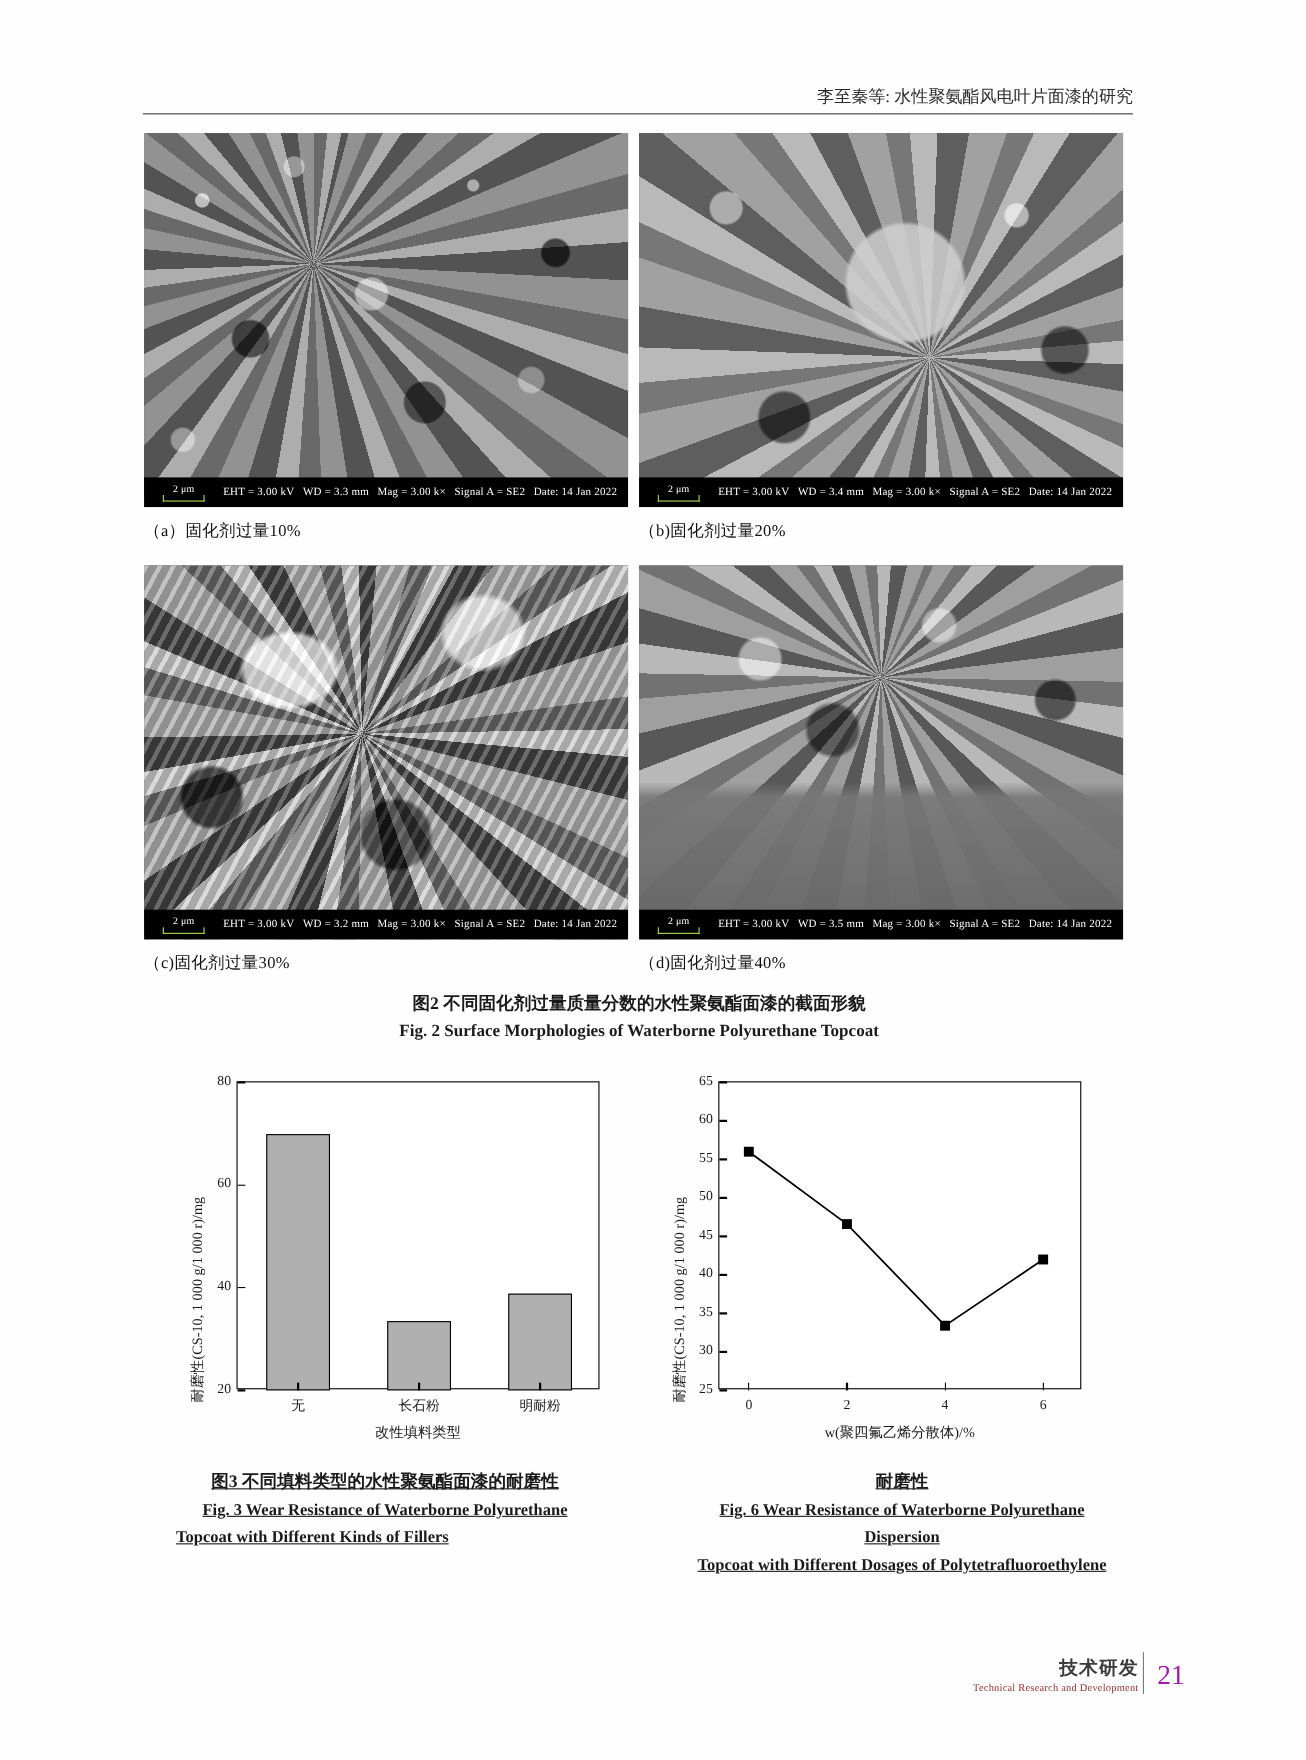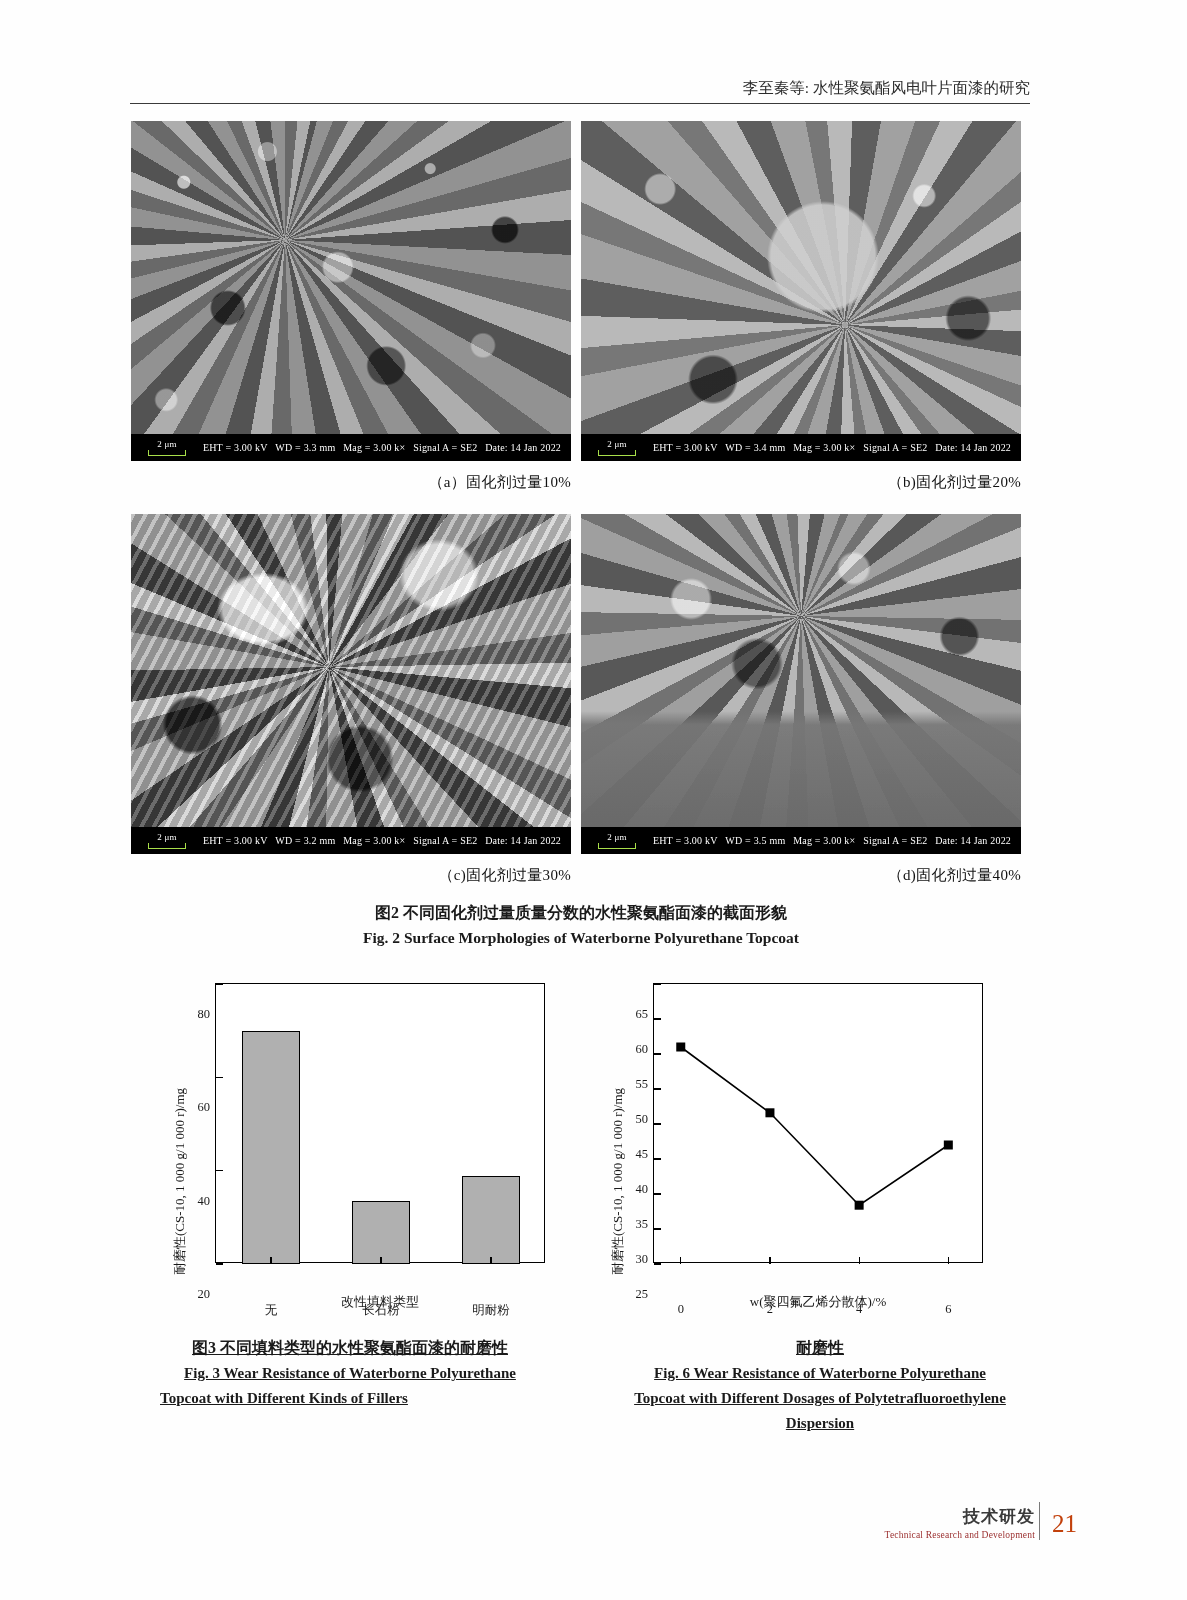--- a/index.html
+++ b/index.html
@@ -159,21 +159,21 @@
     flex: 1;
     display: flex;
     justify-content: space-around;
     padding-right: 6px;
     white-space: nowrap;
   }
   .sem-bar-fields span { padding: 0 2px; }
 
   .sem-caption {
     width: 440px;
-    text-align: right;
+    text-align: left;
     font-size: 15px;
     margin-top: 12px;
     color: #111;
     font-family: "Liberation Serif", serif;
     letter-spacing: .3px;
   }
   .row-gap { height: 22px; }
 
   
   .fig2-title {
@@ -227,21 +227,20 @@
   .axis-title-x {
     position: absolute;
     font-size: 13px;
     text-align: center;
     font-family: "Liberation Serif", serif;
   }
   .tick-lbl {
     position: absolute;
     font-size: 12.5px;
     font-family: "Liberation Serif", serif;
-    margin-top: 32px;
   }
   .ytick-lbl { text-align: right; }
   .tick-mark {
     position: absolute;
     background: #000;
   }
   .bar {
     position: absolute;
     background: #b0b0b0;
     border: 1.1px solid #000;
@@ -276,21 +275,21 @@
     font-size: 9.5px;
     color: #9b2f2f;
     letter-spacing: .2px;
     margin-top: 2px;
   }
   .footer-pageno {
     position: absolute;
     right: 110px;
     bottom: 62px;
     font-size: 25px;
-    color: #c2410c;
+    color: #a21caf;
     font-family: "Liberation Serif", serif;
   }
   .footer-divider {
     position: absolute;
     right: 147px;
     bottom: 60px;
     width: 1.5px;
     height: 38px;
     background: #7a7a7a;
   }
@@ -474,22 +473,22 @@
 
   <div class="cap-block cap3">
     <div class="cap-cn">图3    不同填料类型的水性聚氨酯面漆的耐磨性</div>
     <div class="cap-en">Fig. 3    Wear Resistance of Waterborne Polyurethane</div>
     <div class="cap-en" style="text-align:left; padding-left:10px;">Topcoat with Different Kinds of Fillers</div>
   </div>
 
   <div class="cap-block cap4">
     <div class="cap-cn">耐磨性</div>
     <div class="cap-en">Fig. 6    Wear Resistance of Waterborne Polyurethane</div>
+    <div class="cap-en">Dispersion</div>
     <div class="cap-en">Topcoat with Different Dosages of Polytetrafluoroethylene</div>
-    <div class="cap-en">Dispersion</div>
   </div>
 
   <div class="footer">
     <div class="footer-cn">技术研发</div>
     <div class="footer-en">Technical Research and Development</div>
   </div>
   <div class="footer-divider"></div>
   <div class="footer-pageno">21</div>
 
 </div>

